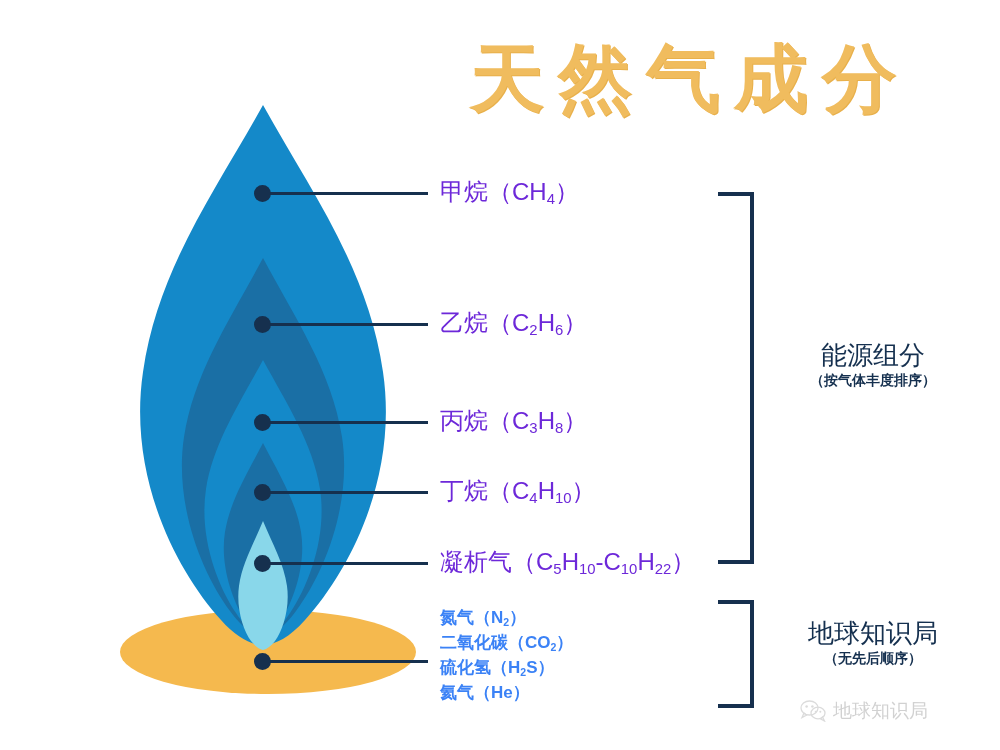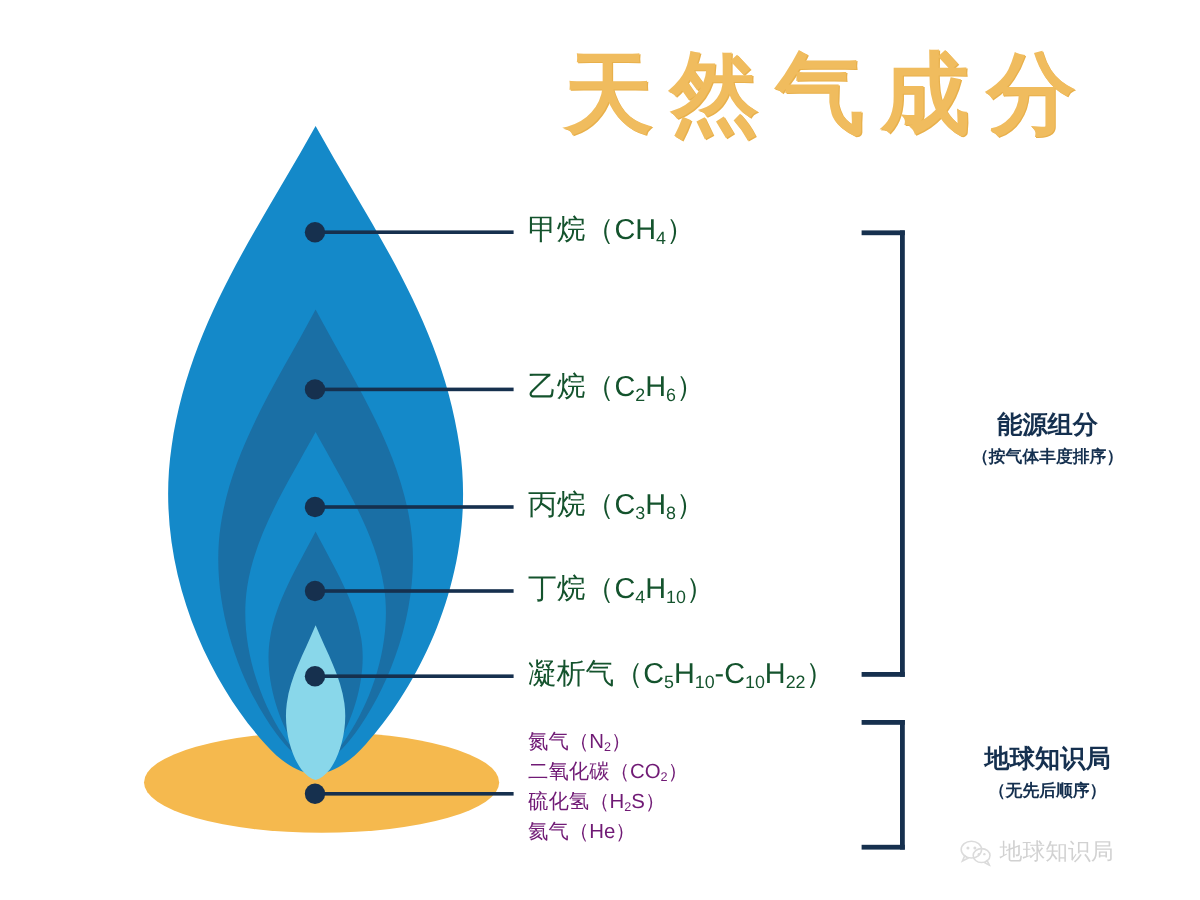--- a/index.html
+++ b/index.html
@@ -60,41 +60,41 @@
     border-radius: 50%;
     background: #16304e;
   }
 
   
   .comp-label {
     position: absolute;
     font-size: 24px;
     line-height: 28px;
     font-weight: 500;
-    color: #14532d;
+    color: #6d28d9;
     white-space: nowrap;
     font-family: "Liberation Sans", "DejaVu Sans", sans-serif;
   }
   .comp-label sub {
     font-size: 0.62em;
     vertical-align: -0.28em;
     line-height: 0;
   }
 
   
   #noncomp-list {
     position: absolute;
     left: 440px;
     top: 605px;
   }
   #noncomp-list .comp-sub {
     font-size: 17px;
     line-height: 25px;
-    font-weight: 400;
-    color: #701a75;
+    font-weight: 700;
+    color: #3b82f6;
     white-space: nowrap;
   }
   #noncomp-list .comp-sub sub {
     font-size: 0.62em;
     vertical-align: -0.28em;
     line-height: 0;
   }
 
   
   .bracket {
@@ -104,23 +104,23 @@
     box-sizing: border-box;
   }
 
   
   .group-caption {
     position: absolute;
     text-align: center;
     width: 210px;
   }
   .group-title {
-    font-size: 21px;
+    font-size: 26px;
     line-height: 28px;
-    font-weight: 700;
+    font-weight: 400;
     color: #15304f;
     white-space: nowrap;
   }
   .group-note {
     font-size: 14px;
     line-height: 22px;
     font-weight: 700;
     color: #15304f;
     white-space: nowrap;
   }

